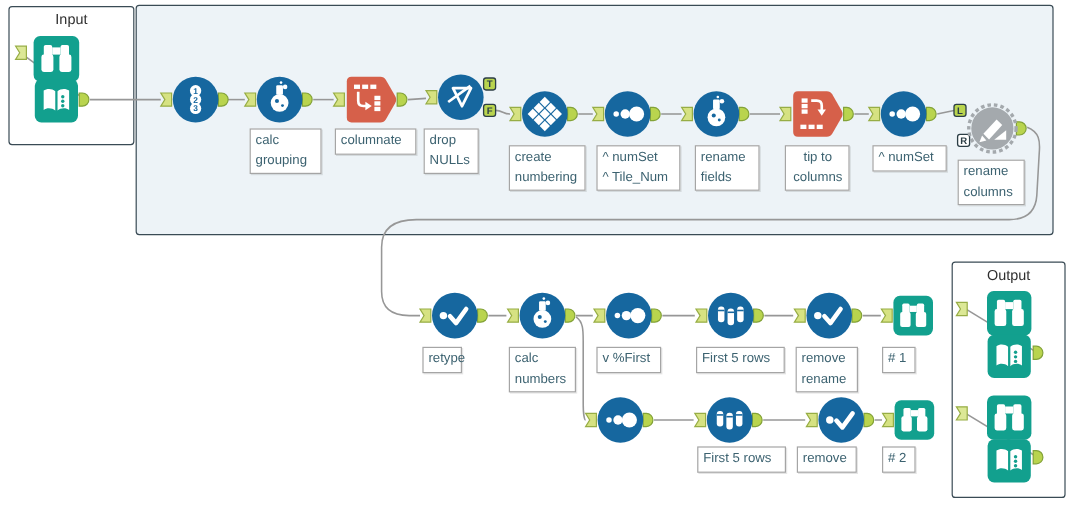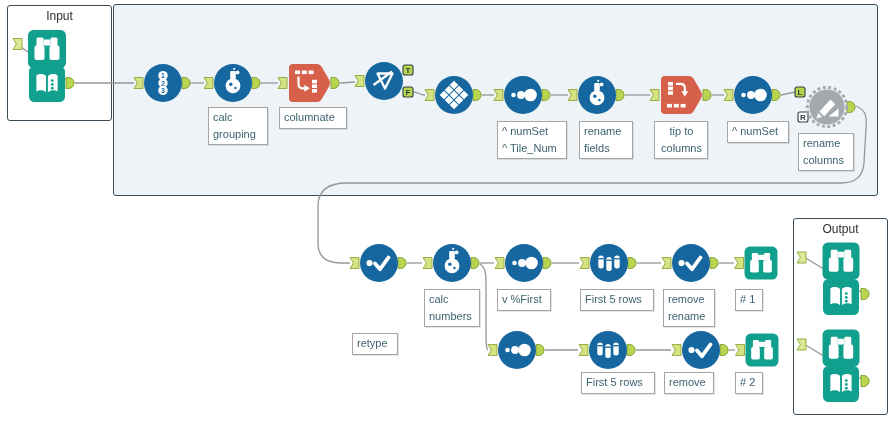--- a/index.html
+++ b/index.html
@@ -187,34 +187,38 @@
         </svg>
       </div>
       <div class="tool-label" style="left: 279px; top: 107px; width: 68px; min-height: 20px;">columnate</div>
       <div class="tool" style="left: 362px; top: 59px;">
         <svg width="44" height="44" viewBox="-22 -22 44 44">
           <circle r="19" fill="#16679f"></circle>
           <path d="M-6.5,-7.5 L8.5,-7.5 L1,7.5 Z" fill="none" stroke="#fff" stroke-width="2.3" stroke-linejoin="round"></path>
           <path d="M-10.5,4 L8,-9.5" stroke="#fff" stroke-width="2.3"></path>
         </svg>
       </div>
+      <div class="tool-label" style="left: 353px; top: 107px; width: 46px; min-height: 37px;">drop
+NULLs</div>
       <div class="tool" style="left: 432px; top: 73px;">
         <svg width="44" height="44" viewBox="-22 -22 44 44">
           <circle r="19" fill="#16679f"></circle>
           <path d="M0,-14.3 L4.3,-10 L0,-5.7 L-4.3,-10 Z" fill="#fff"></path>
           <path d="M5,-9.3 L9.3,-5 L5,-0.7000000000000002 L0.7000000000000002,-5 Z" fill="#fff"></path>
           <path d="M10,-4.3 L14.3,0 L10,4.3 L5.7,0 Z" fill="#fff"></path>
           <path d="M-5,-9.3 L-0.7000000000000002,-5 L-5,-0.7000000000000002 L-9.3,-5 Z" fill="#fff"></path>
           <path d="M0,-4.3 L4.3,0 L0,4.3 L-4.3,0 Z" fill="#fff"></path>
           <path d="M5,0.7000000000000002 L9.3,5 L5,9.3 L0.7000000000000002,5 Z" fill="#fff"></path>
           <path d="M-10,-4.3 L-5.7,0 L-10,4.3 L-14.3,0 Z" fill="#fff"></path>
           <path d="M-5,0.7000000000000002 L-0.7000000000000002,5 L-5,9.3 L-9.3,5 Z" fill="#fff"></path>
           <path d="M0,5.7 L4.3,10 L0,14.3 L-4.3,10 Z" fill="#fff"></path>
         </svg>
       </div>
+      <div class="tool-label" style="left: 424px; top: 121px; width: 64px; min-height: 37px;">create
+numbering</div>
       <div class="tool" style="left: 501px; top: 73px;">
         <svg width="44" height="44" viewBox="-22 -22 44 44">
           <circle r="19" fill="#16679f"></circle>
           <circle cx="-9.5" cy="0" r="2.3" fill="#fff"></circle>
           <circle cx="-2" cy="0" r="3.9" fill="#fff"></circle>
           <circle cx="7.5" cy="0" r="6.3" fill="#fff"></circle>
         </svg>
       </div>
       <div class="tool-label" style="left: 497px; top: 121px; width: 70px; min-height: 37px;">^ numSet
 ^ Tile_Num</div>
@@ -270,21 +274,21 @@
       </div>
       <div class="tool-label" style="left: 798px; top: 133px; width: 56px; min-height: 37px;">rename
 columns</div>
       <div class="tool" style="left: 357px; top: 241px;">
         <svg width="44" height="44" viewBox="-22 -22 44 44">
           <circle r="19" fill="#16679f"></circle>
           <circle cx="-9.5" cy="0" r="3.1" fill="#fff"></circle>
           <path d="M-4,0.5 L1,6.2 L9.5,-5.5" fill="none" stroke="#fff" stroke-width="3.8" stroke-linecap="round" stroke-linejoin="round"></path>
         </svg>
       </div>
-      <div class="tool-label" style="left: 352px; top: 289px; width: 46px; min-height: 20px; margin-top: 44px;">retype</div>
+      <div class="tool-label" style="left: 352px; top: 289px; width: 33px; min-height: 20px;">retype</div>
       <div class="tool" style="left: 430px; top: 241px;">
         <svg width="44" height="44" viewBox="-22 -22 44 44">
           <circle r="19" fill="#16679f"></circle>
           <g fill="#fff">
             <rect x="-2.8" y="-12" width="5.6" height="8" rx="1"></rect>
             <circle cy="2.8" r="7.4"></circle>
             <circle cx="4.6" cy="-10.6" r="1.9"></circle>
             <circle cx="1.2" cy="-14.2" r="1.1"></circle>
           </g>
           <circle cx="-2.2" cy="1.2" r="1.7" fill="#16679f"></circle>

